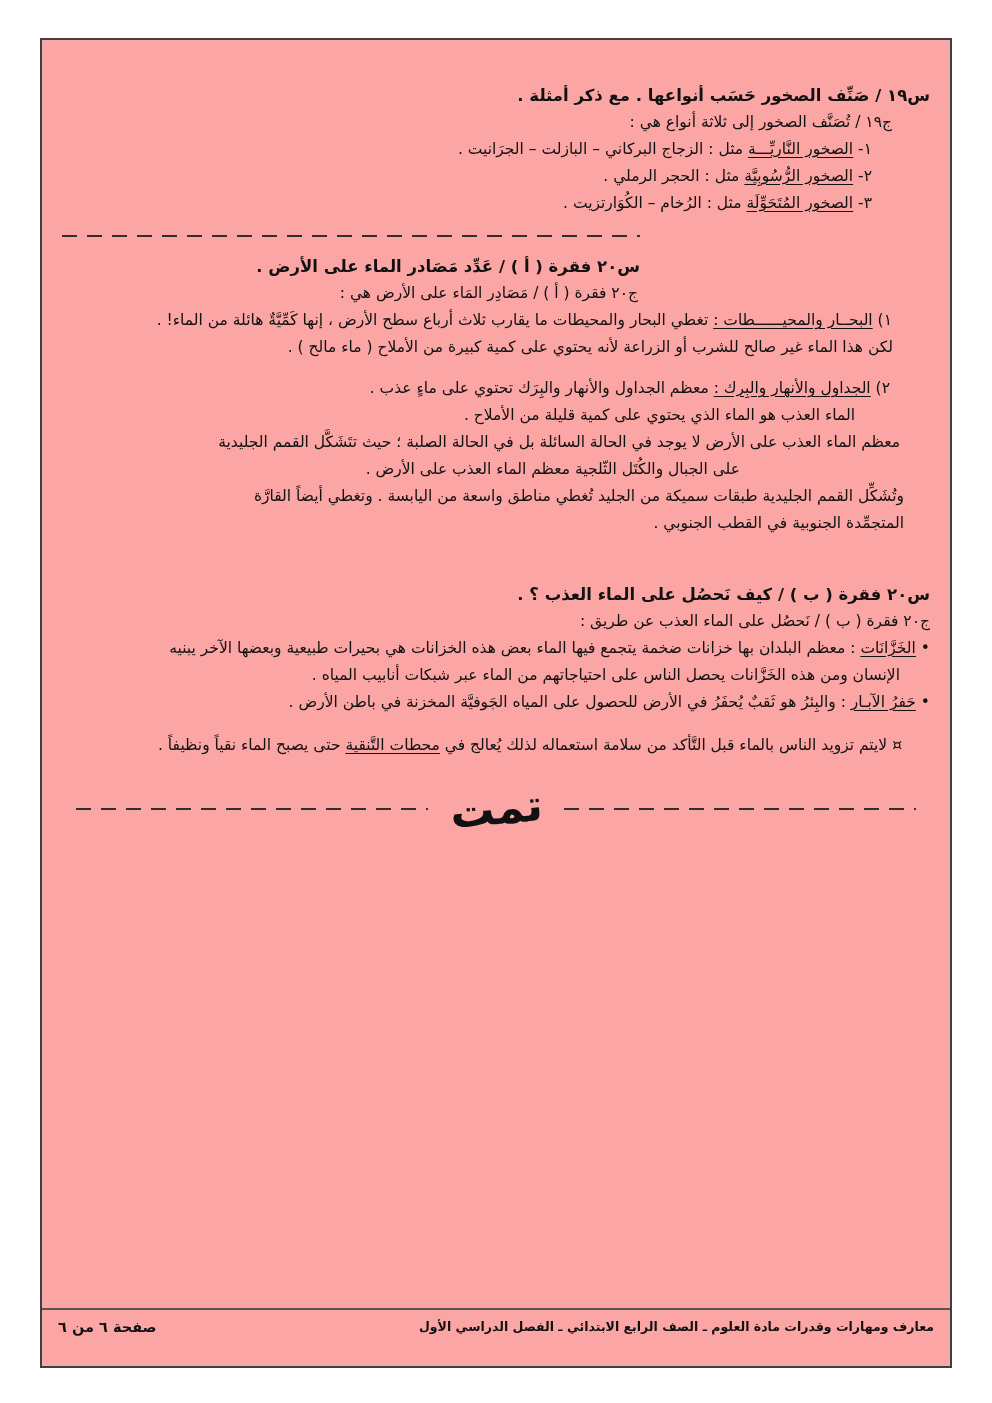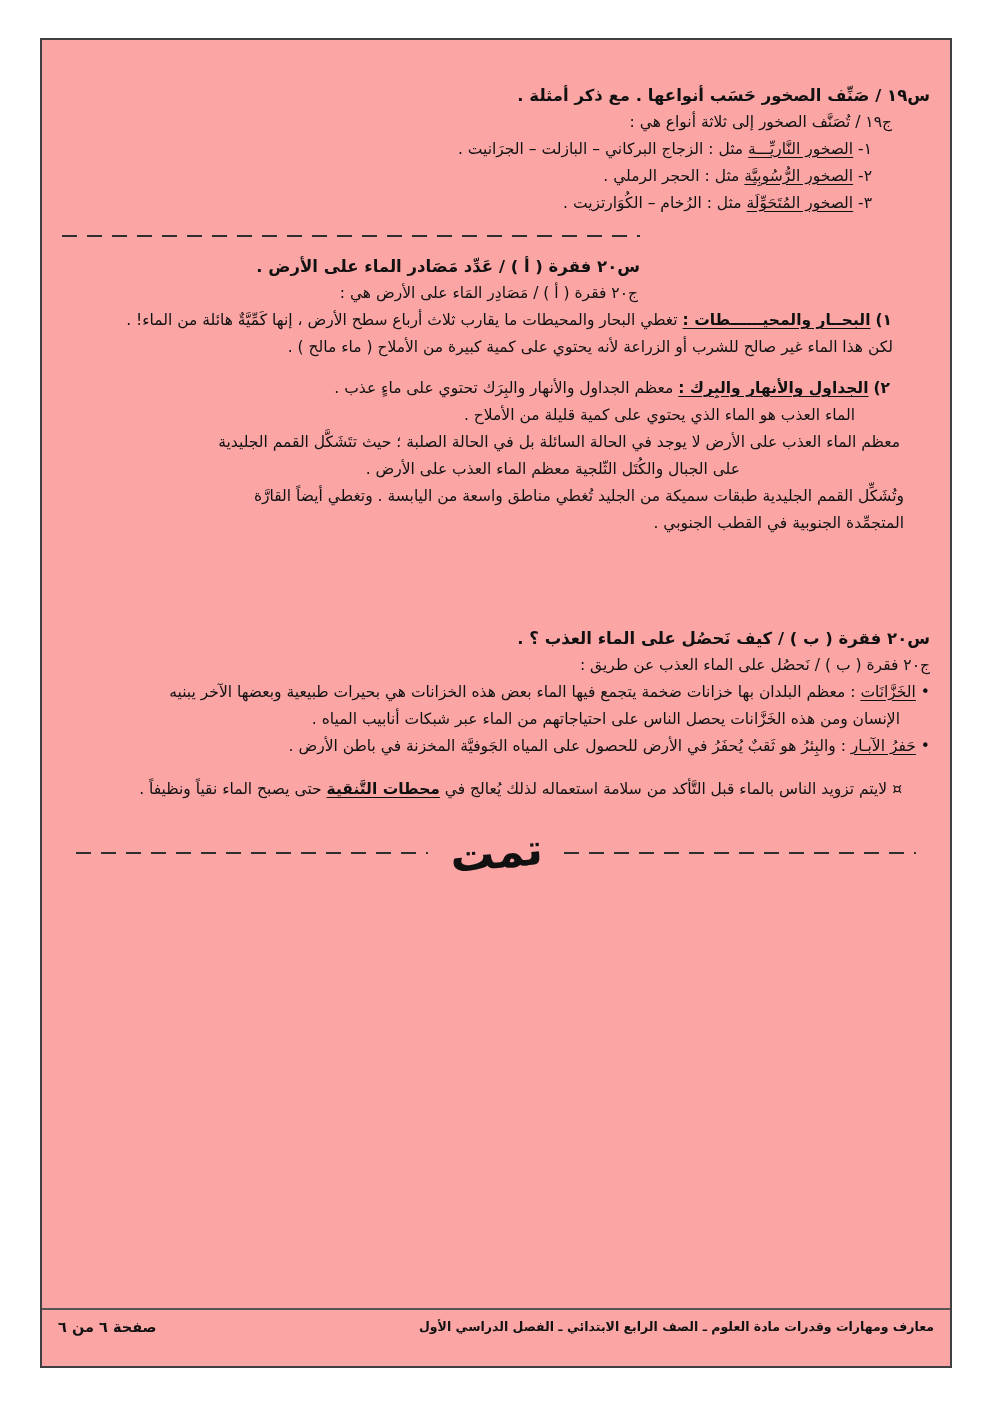--- a/index.html
+++ b/index.html
@@ -18,31 +18,31 @@
     background: #fca5a5;
   }
   .content {
     direction: rtl;
     text-align: right;
     padding: 42px 20px 0;
     font-size: 15.5px;
   }
   .line { line-height: 27px; }
   .q-head { font-weight: bold; font-size: 16.5px; }
-  .bold { font-weight: bold; }
+  .bold { font-weight: normal; }
   .ul { text-decoration: underline; text-underline-offset: 3px; }
   .dash-sep {
     height: 2px; width: 578px;
     margin: 18px auto 16px 0;
     background: repeating-linear-gradient(90deg, #2f2f2f 0 15px, transparent 15px 25px);
   }
   .mt6  { margin-top: 6px; }
   .mt14 { margin-top: 14px; }
   .mt16 { margin-top: 16px; }
-  .mt88 { margin-top: 88px; }
+  .mt88 { margin-top: 44px; }
   .end-row {
     display: flex; align-items: center;
     margin-top: 28px;
     padding: 0 14px;
   }
   .end-dash {
     flex: 1; height: 2px;
     background: repeating-linear-gradient(90deg, #2f2f2f 0 15px, transparent 15px 25px);
   }
   .finish {

